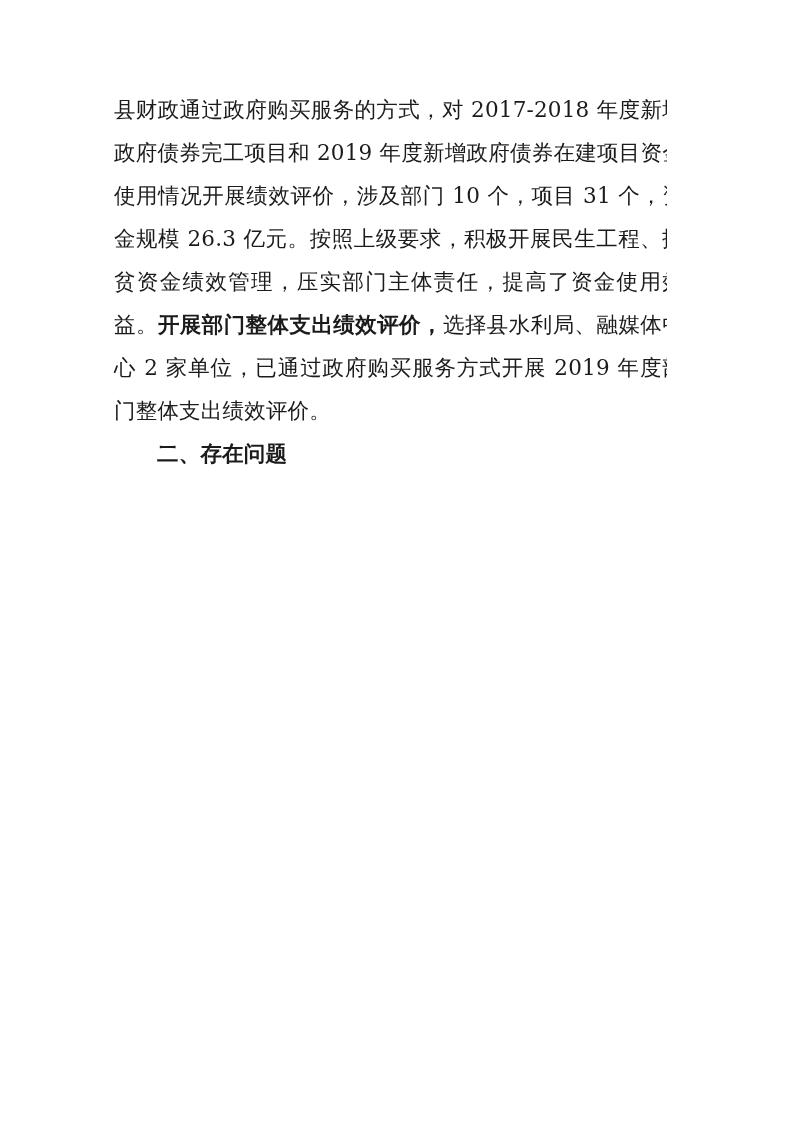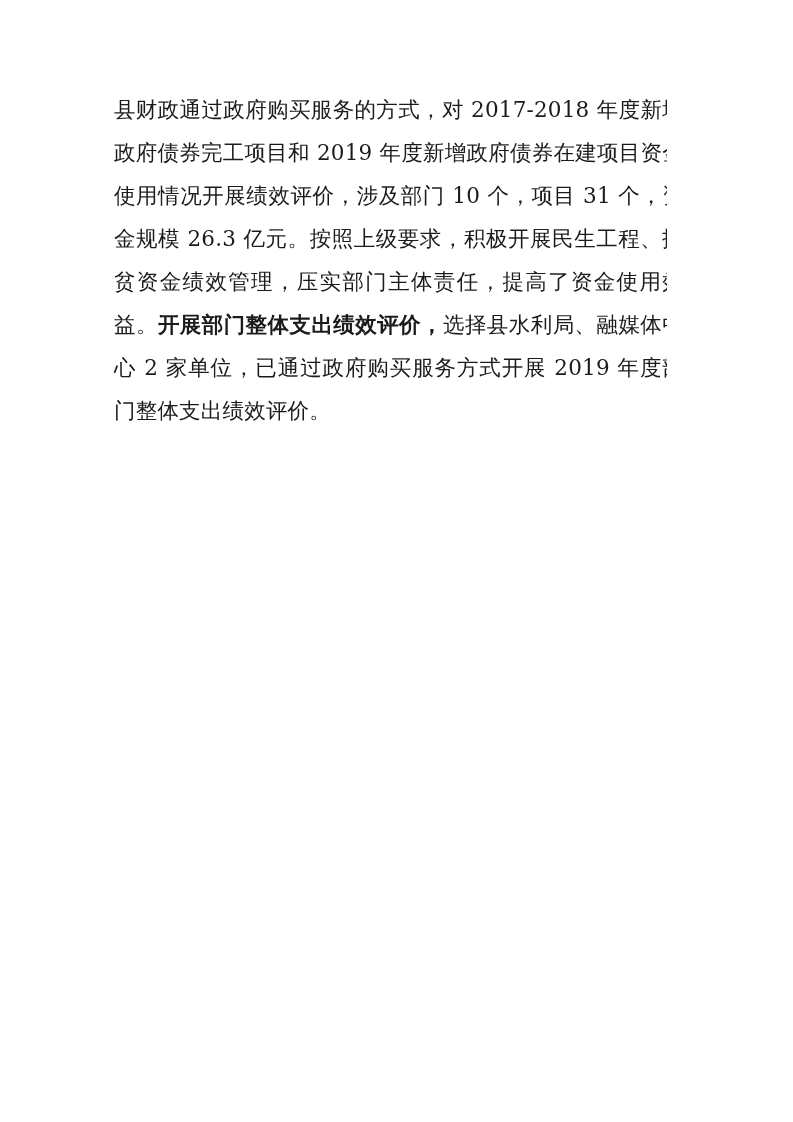--- a/index.html
+++ b/index.html
@@ -37,14 +37,15 @@
   .b {
     font-weight: bold;
   }
 </style>
 </head>
 <body>
 
 <div class="page">
   <div class="content" id="doc-body">
       <p><span>县财政通过政府购买服务的方式，对 2017-2018 年度新增政府债券完工项目和 2019 年度新增政府债券在建项目资金使用情况开展绩效评价，涉及部门 10 个，项目 31 个，资金规模 26.3 亿元。按照上级要求，积极开展民生工程、扶贫资金绩效管理，压实部门主体责任，提高了资金使用效益。</span><span class="b">开展部门整体支出绩效评价，</span><span>选择县水利局、融媒体中心 2 家单位，已通过政府购买服务方式开展 2019 年度部门整体支出绩效评价。</span></p>
+      <p class="indent"><span class="b">二、存在问题</span></p>
     </div>
 </div>
 
 </body></html>

